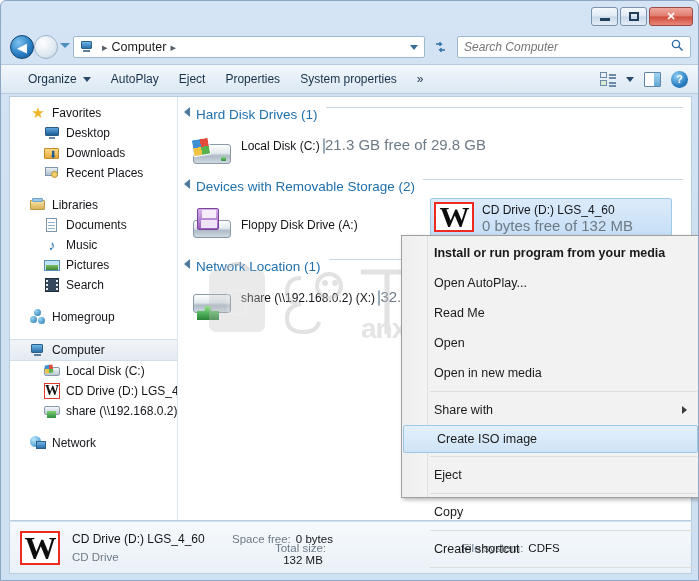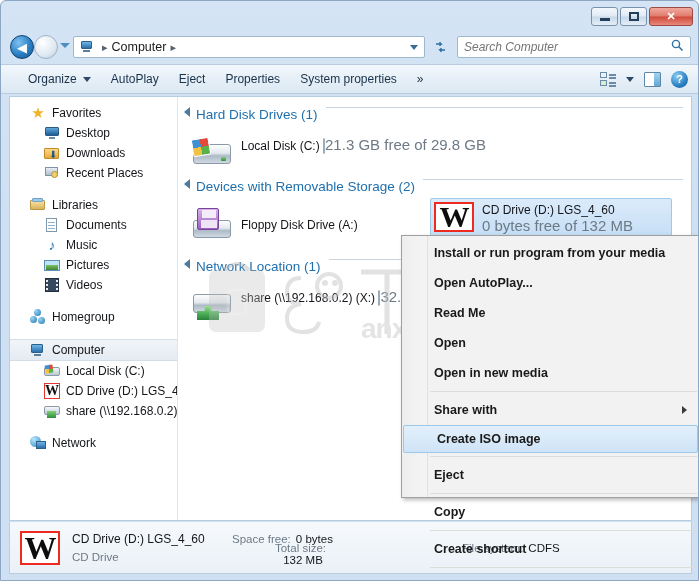--- a/index.html
+++ b/index.html
@@ -378,21 +378,20 @@
     position:absolute; left:0; top:0; bottom:0; width: 26px;
     background: linear-gradient(to right,#eeeeee,#f4f4f4);
     border-right: 1px solid #e0e0e0;
   }
   .ctx-item {
     position: relative; height: 30px;
     display: flex; align-items: center;
     padding-left: 32px; color: #1a1a1a;
     cursor: pointer; white-space: nowrap;
     z-index: 2;
-    font-weight: bold;
   }
   .ctx-item.bold { font-weight: bold; }
   .ctx-item.highlight {
     background: linear-gradient(to bottom,#e3f0fb,#cfe4f7);
     border: 1px solid #9dc8e8; border-radius: 2px;
     margin: 0 1px; height: 28px; padding-left: 33px;
   }
   .ctx-sep { height: 1px; background: #dcdcdc; margin: 3px 2px 3px 28px; }
   .ctx-arrow {
     position: absolute; right: 12px; top: 50%; margin-top: -4px;
@@ -567,21 +566,21 @@
       <div class="nav-row child">
         <span class="ico ico-vid">
           <span class="fr"></span>
           <span class="sl" style="left:2px;top:3px;"></span>
             <span class="sl" style="left:2px;top:7px;"></span>
           <span class="sl" style="left:2px;top:11px;"></span>
           <span class="sl" style="left:12px;top:3px;"></span>
             <span class="sl" style="left:12px;top:7px;"></span>
           <span class="sl" style="left:12px;top:11px;"></span>
         </span>
-        <span class="lbl">Videos</span>
+        <span class="lbl">Search</span>
       </div>
 
       <div class="nav-gap"></div>
 
       <div class="nav-row">
         <span class="ico ico-home">
             <span class="n1"></span>
             <span class="n2"></span>
             <span class="n3"></span>
           </span>

